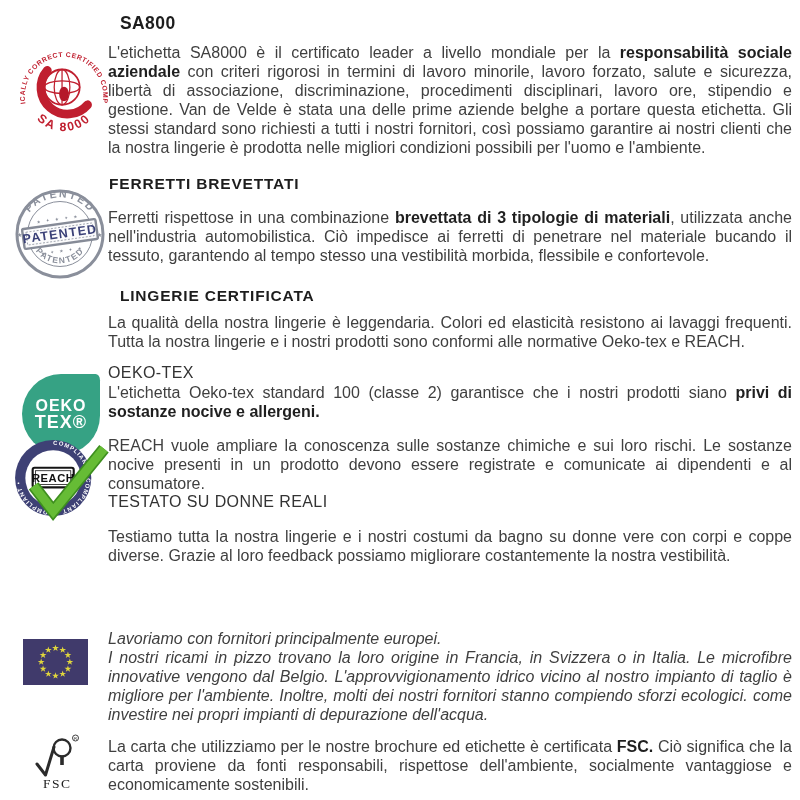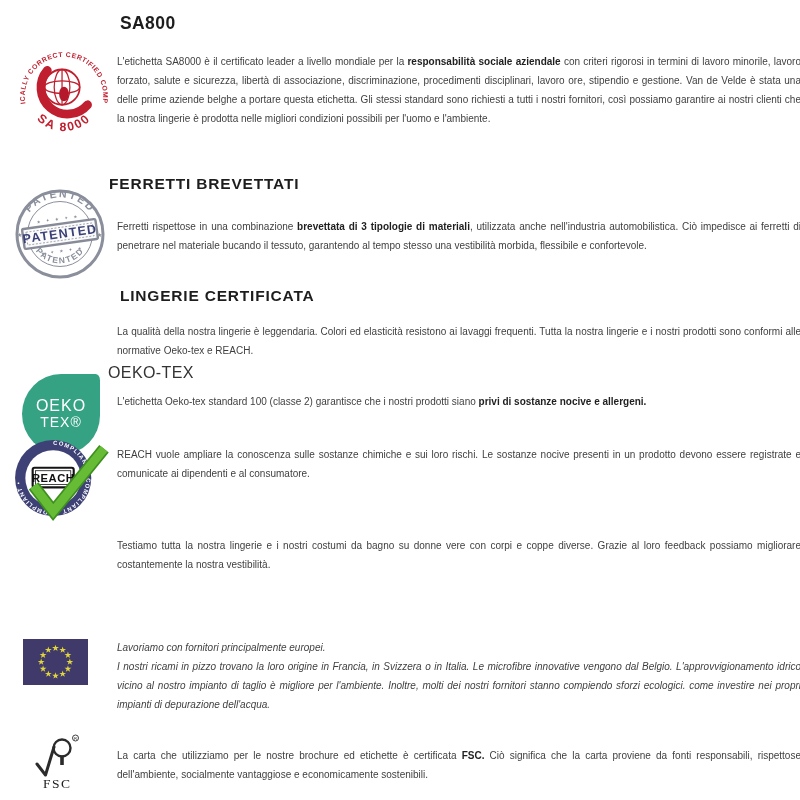--- a/index.html
+++ b/index.html
@@ -11,42 +11,42 @@
   #h-sa   { top:13px;  left:120px; font-size:17.5px; letter-spacing:.4px; }
   #h-fer  { top:175px; left:109px; font-size:15.5px; letter-spacing:.8px; }
   #h-lin  { top:287px; left:120px; font-size:15.5px; letter-spacing:.8px; }
 
   .sublabel { position:absolute; margin:0; font-size:16px; font-weight:400;
               color:#333333; letter-spacing:.4px; }
   #lbl-oeko    { top:364px; left:108px; }
   #lbl-testato { top:493px; left:108px; }
 
   
-  .body { position:absolute; left:108px; width:684px; margin:9px;
-          font-size:10px; line-height:19px; text-align:justify;
+  .body { position:absolute; left:108px; width:684px; margin:0;
+          font-size:16px; line-height:19px; text-align:justify;
           color:#3f3f3f; }
   .body b { font-weight:700; color:#1f1f1f; }
   #p-sa      { top:43px;  }
   #p-fer     { top:208px; }
   #p-lin     { top:313px; }
   #p-oeko    { top:383px; }
   #p-reach   { top:436px; }
   #p-testato { top:527px; }
   #p-eu      { top:629px;font-style:italic; }
   #p-fsc     { top:737px; }
 
   
   #icon-sa    { position:absolute; top:45px;  left:15px;  width:98px;  height:98px; }
   #icon-pat   { position:absolute; top:187px; left:10px;  width:100px; height:94px; }
   #icon-oeko  { position:absolute; top:374px; left:22px;  width:78px;  height:80px;
                 background:#36A284; border-radius:52% 6% 50% 52% / 52% 8% 50% 52%;
                 display:flex; flex-direction:column; align-items:center; justify-content:center;
-                color:#ffffff; font-weight:400; }
+                color:#ffffff; font-weight:700; }
   .oeko-l1 { font-size:16px; letter-spacing:1px; line-height:17px; }
-  .oeko-l2 { font-size:14px; letter-spacing:1px; line-height:17px; }
+  .oeko-l2 { font-size:18px; letter-spacing:1px; line-height:17px; }
   #icon-reach { position:absolute; top:437px; left:12px;  width:98px;  height:86px; }
   #icon-eu    { position:absolute; top:639px; left:23px;  width:65px;  height:46px; }
   #icon-fsc   { position:absolute; top:733px; left:33px;  width:47px;  height:58px; }
 </style>
 </head>
 <body>
 
 <div class="page">
 
   <h2 class="h-main" id="h-sa">SA800</h2>
@@ -126,20 +126,21 @@
       <rect x="24" y="34.5" width="36" height="14" fill="none" stroke="#141414" stroke-width="0.8"></rect>
       <text x="42" y="46" font-size="11.5" font-weight="800" fill="#111111" text-anchor="middle" letter-spacing="0.5">REACH</text>
     </g>
     <g>
       <path d="M 22 50 L 42 76 L 94 12" fill="none" stroke="#3E8F1F" stroke-width="12.5"></path>
       <path d="M 22 50 L 42 76 L 94 12" fill="none" stroke="#66BC35" stroke-width="9"></path>
     </g>
   </svg>
   <p class="body" id="p-reach">REACH vuole ampliare la conoscenza sulle sostanze chimiche e sui loro rischi. Le sostanze nocive presenti in un prodotto devono essere registrate e comunicate ai dipendenti e al consumatore.</p>
 
+  <p class="sublabel" id="lbl-testato">TESTATO SU DONNE REALI</p>
   <p class="body" id="p-testato">Testiamo tutta la nostra lingerie e i nostri costumi da bagno su donne vere con corpi e coppe diverse. Grazie al loro feedback possiamo migliorare costantemente la nostra vestibilità.</p>
 
   <svg id="icon-eu" viewBox="0 0 68 50" preserveAspectRatio="none">
     <defs>
       <path id="euStar" d="M0,-3.8 L0.85,-1.17 L3.61,-1.17 L1.38,0.45 L2.23,3.07 L0,1.45 L-2.23,3.07 L-1.38,0.45 L-3.61,-1.17 L-0.85,-1.17 Z"></path>
     </defs>
     <rect x="0" y="0" width="68" height="50" fill="#403A6B"></rect>
     <g fill="#E0D63C">
       <use href="#euStar" transform="translate(34,10)"></use>
       <use href="#euStar" transform="translate(41.5,12)"></use>

